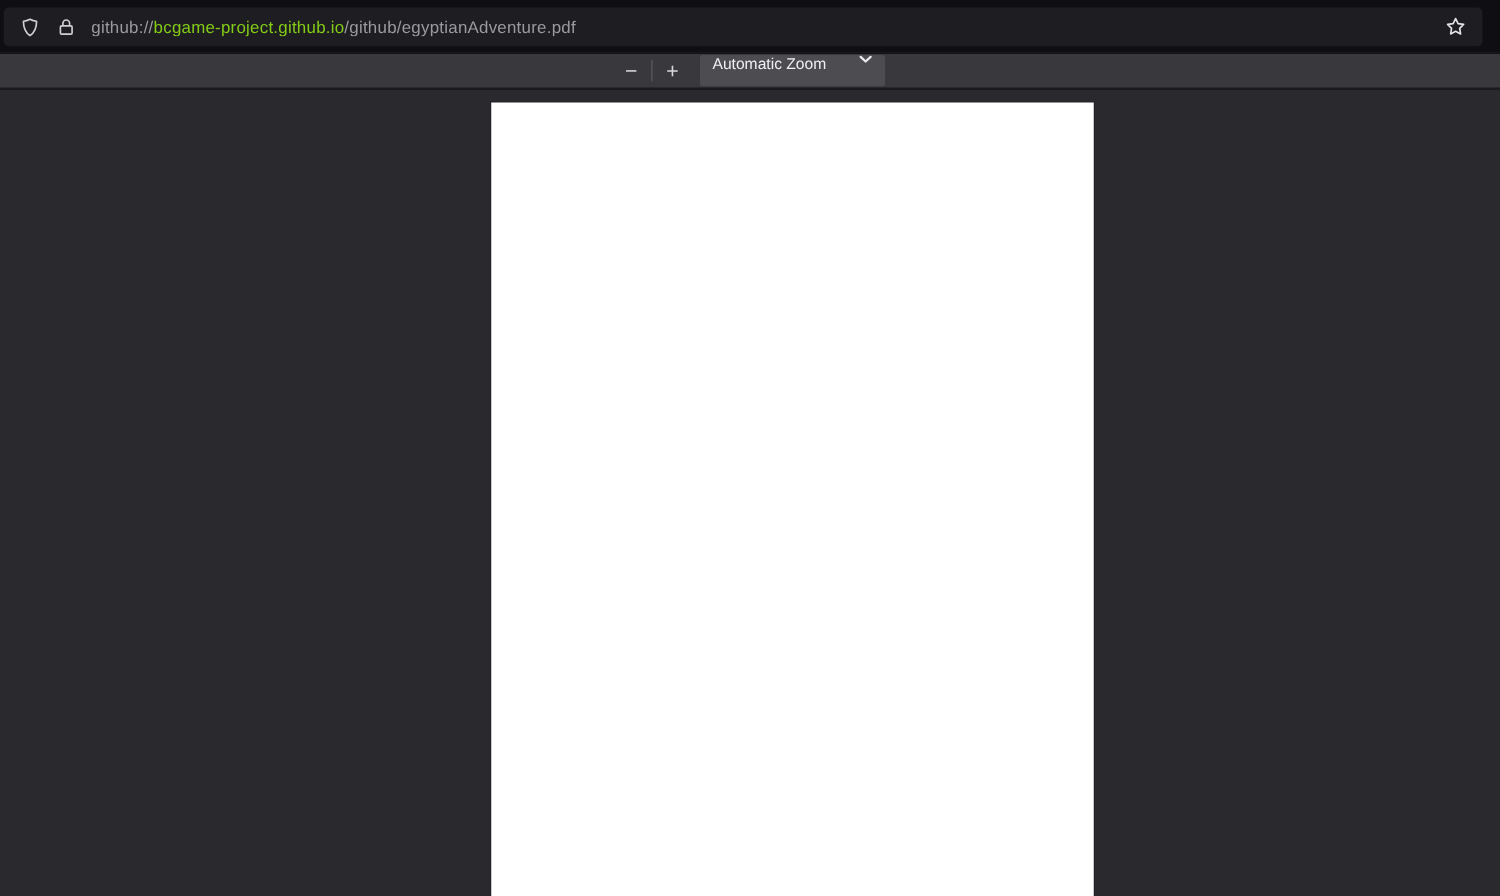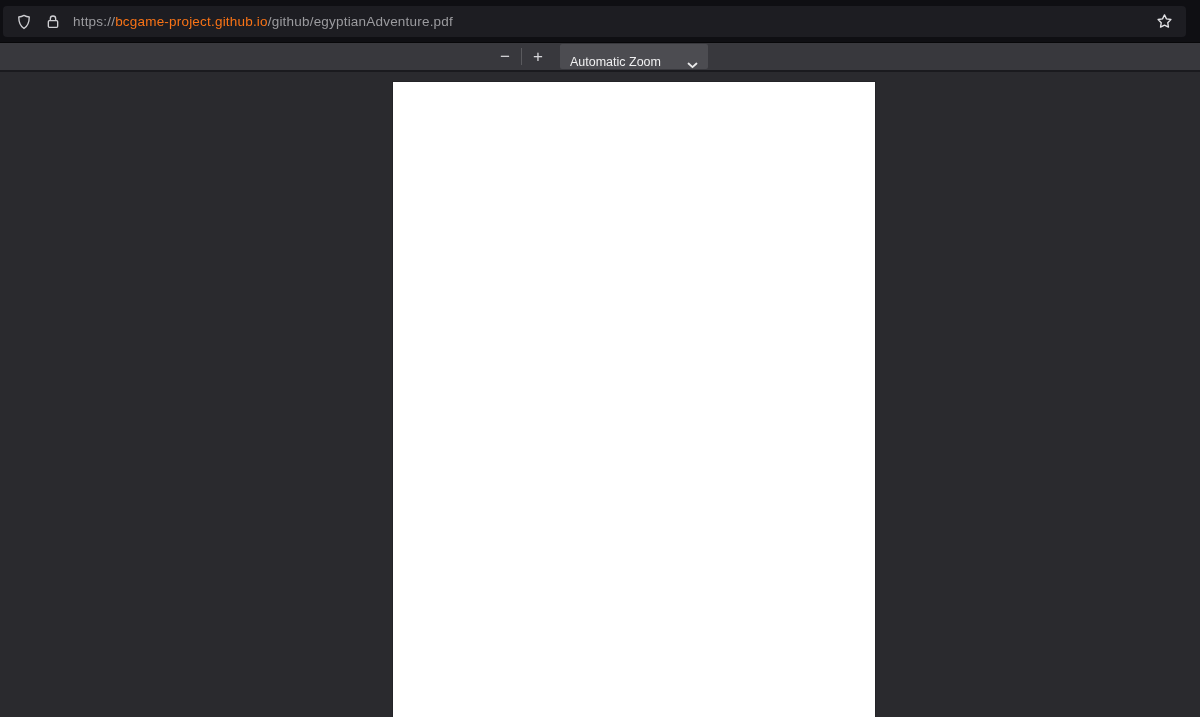--- a/index.html
+++ b/index.html
@@ -50,21 +50,21 @@
   }
   .url-text {
     font-size: 13.5px;
     letter-spacing: 0.2px;
     color: #9b9b9f;
     white-space: nowrap;
     overflow: hidden;
     flex: 1;
   }
   .url-text .domain {
-    color: #f97316;
+    color: #84cc16;
   }
   .star-wrap {
     margin-left: auto;
   }
 
   
   .pdf-toolbar {
     height: 30px;
     background: #38383d;
     border-top: 1px solid #070709;
@@ -94,21 +94,21 @@
     height: 17px;
     background: #5a5a5e;
     margin: 0 3px;
   }
   .zoom-select {
     margin-left: 9px;
     height: 25px;
     background: #4c4c51;
     border-radius: 2px;
     display: flex;
-    align-items: flex-end;
+    align-items: flex-start;
     padding: 0 10px 0 10px;
     cursor: pointer;
     min-width: 133px;
   }
   .zoom-select-label {
     color: #f0f0f1;
     font-size: 12.5px;
     white-space: nowrap;
   }
   .zoom-select .chev {
@@ -148,21 +148,21 @@
           </svg>
         </button>
         <button class="chrome-icon-btn" title="">
           <svg width="16" height="18" viewBox="0 0 24 24" fill="none" stroke="#cfcfd3" stroke-width="2" stroke-linejoin="round">
             <rect x="5" y="10" width="14" height="10" rx="1.5"></rect>
             <path d="M8 10 V7 a4 4 0 0 1 8 0 v3"></path>
           </svg>
         </button>
       </div>
       <div class="url-text">
-        <span>https://</span><span class="domain">bcgame-project.github.io</span><span>/github/egyptianAdventure.pdf</span>
+        <span>github://</span><span class="domain">bcgame-project.github.io</span><span>/github/egyptianAdventure.pdf</span>
       </div>
       <div class="star-wrap">
         <button class="chrome-icon-btn" title="">
           <svg width="19" height="19" viewBox="0 0 24 24" fill="none" stroke="#e3e3e6" stroke-width="1.7" stroke-linejoin="round">
             <path d="M12 3.6 l2.5 5.1 5.6 0.8 -4 4 0.9 5.6 -5 -2.6 -5 2.6 0.9 -5.6 -4 -4 5.6 -0.8 Z"></path>
           </svg>
         </button>
       </div>
     </div>
   </div>

